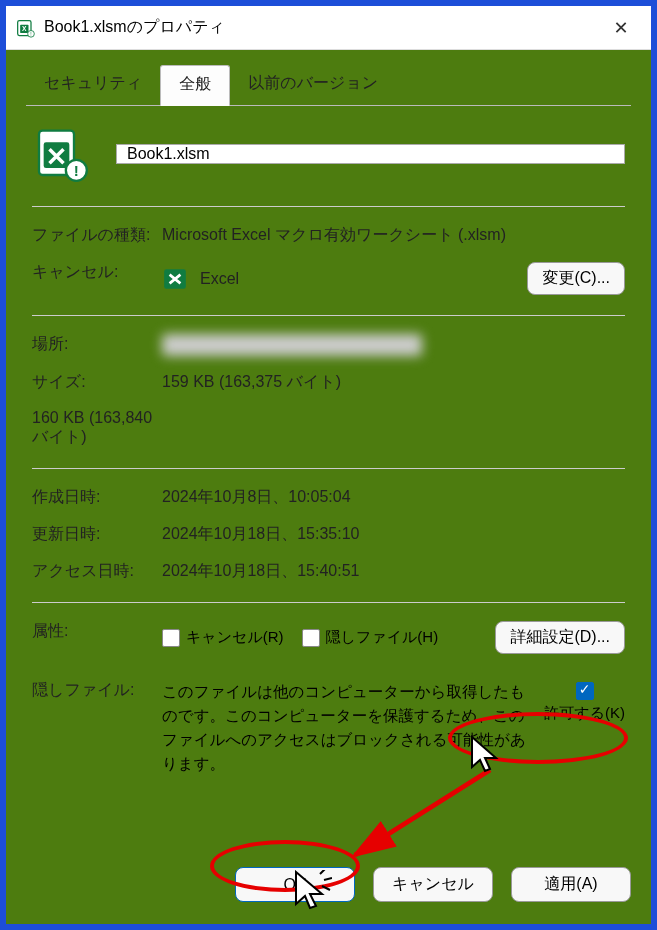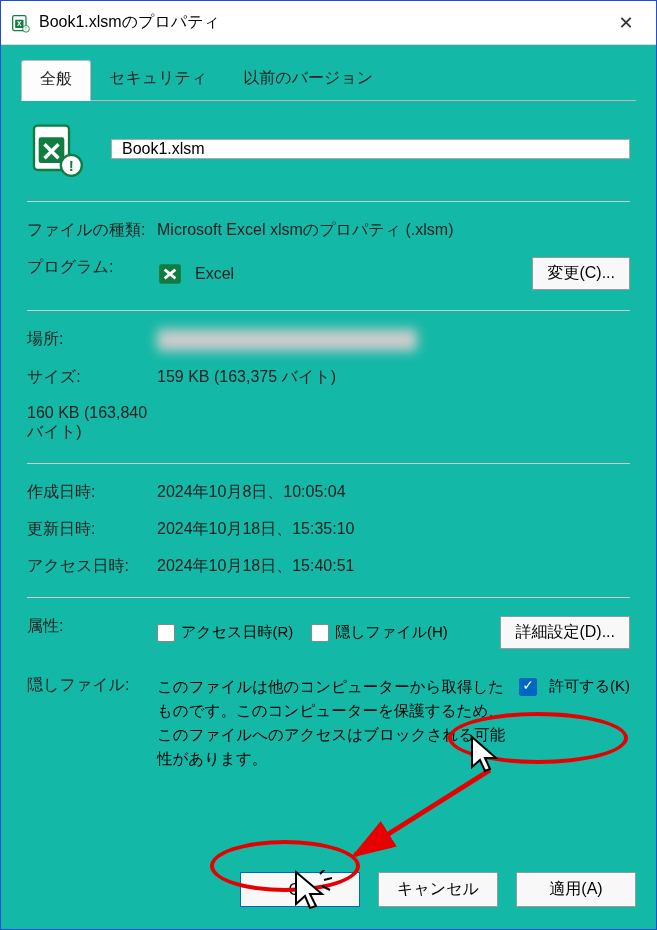--- a/index.html
+++ b/index.html
@@ -1,18 +1,18 @@
 <!DOCTYPE html>
 <html><head>
 <meta charset="utf-8">
 <style>
   * { box-sizing: border-box; margin: 0; padding: 0; }
   html, body { width: 657px; height: 930px; font-family: "Yu Gothic UI", "Meiryo", sans-serif; font-size: 15px; background: #e8e8e8; }
   .window {
-    width: 657px; height: 930px; background: #14b8a6; border: 1px solid #1d4ed8; display: flex; flex-direction: column;
+    width: 657px; height: 930px; background: #4d7c0f; border: 6px solid #1d4ed8; display: flex; flex-direction: column;
   }
   .titlebar {
     height: 44px; display: flex; align-items: center; padding: 0 10px; border-bottom: 1px solid #ddd;
     background: #fff;
   }
   .titlebar .ticon { width: 20px; height: 20px; margin-right: 8px; }
   .titlebar .title { flex: 1; font-size: 16px; }
   .titlebar .close { width: 40px; height: 40px; display:flex; align-items:center; justify-content:center; font-size:18px; color:#333; }
   .body { flex:1; padding: 14px 20px 10px 20px; display:flex; flex-direction:column; }
   .tabs { display:flex; border-bottom: 1px solid #bbb; }
@@ -20,29 +20,29 @@
   .tab.active { border:1px solid #bbb; border-bottom:1px solid #fdfdfd; border-radius:3px 3px 0 0; background:#fdfdfd; font-weight:500; }
   .content { flex:1; padding: 20px 6px 0 6px; }
   .filerow { display:flex; align-items:center; gap: 28px; margin-bottom: 24px; }
   .bigicon { width:56px; height:56px; }
   .filename-input { flex:1; border:1px solid #aaa; padding:0 10px; font-size:16px; background:#fff; }
   hr.sep { border:none; border-top:1px solid #ccc; margin: 0 0 18px 0; }
   .grid { display:grid; grid-template-columns: 130px 1fr; row-gap: 16px; align-items:start; }
   .label { font-size:16px; color:#222; }
   .val { font-size:16px; color:#222; display:flex; align-items:center; gap:12px; }
   .blur { filter: blur(6px); background:#ccc; height:22px; width:260px; border-radius:4px; }
-  .btn { border:1px solid #999; background:#f8f8f8; padding:6px 18px; font-size:16px; border-radius:0; }
+  .btn { border:1px solid #999; background:#f8f8f8; padding:6px 18px; font-size:16px; border-radius:8px; }
   .btn.small { padding:5px 14px; }
   .attrrow { display:flex; align-items:center; gap:18px; }
   .chk { display:flex; align-items:center; gap:6px; }
   .chkbox { width:18px; height:18px; border:1px solid #888; border-radius:2px; display:inline-block; background:#fff; }
   .chkbox.checked { background:#0067c0; border-color:#0067c0; position:relative; }
   .chkbox.checked::after { content:"✓"; color:#fff; position:absolute; left:2px; top:-2px; font-size:14px; }
   .sectext { font-size:15.5px; line-height:1.55; }
-  .allow { display:flex; align-items:center; gap:12px; }
+  .allow { display:flex; align-items:center; gap:4px;flex-direction:column; }
   .footer { display:flex; justify-content:flex-end; gap:18px; padding: 14px 20px 22px 0; }
   .footer .btn { min-width:120px; text-align:center; }
   .ok-highlight { position:relative; }
   .red-ellipse { position:absolute; border:4px solid #e60000; border-radius:50%; pointer-events:none; }
   .arrow-svg { position:absolute; pointer-events:none; }
   .cursor-svg { position:absolute; pointer-events:none; }
 </style>
 </head>
 <body>
 
@@ -58,22 +58,22 @@
           <text x="18" y="21.5" font-size="6" fill="#107c41" text-anchor="middle">!</text>
         </svg>
     </span>
     <span class="title">Book1.xlsmのプロパティ</span>
     <span class="close">✕</span>
   </div>
 
   <div class="body">
 
     <div class="tabs">
+      <div class="tab">セキュリティ</div>
       <div class="tab active">全般</div>
-      <div class="tab">セキュリティ</div>
       <div class="tab">以前のバージョン</div>
     </div>
 
     <div class="content">
 
       <div class="filerow">
         <span class="bigicon">
           <svg viewBox="0 0 48 48">
             <rect x="6" y="4" width="30" height="38" rx="3" fill="#fff" stroke="#107c41" stroke-width="2"></rect>
             <rect x="10" y="14" width="22" height="22" rx="2" fill="#107c41"></rect>
@@ -82,23 +82,23 @@
             <text x="38" y="43" font-size="13" fill="#107c41" text-anchor="middle" font-weight="bold">!</text>
           </svg>
         </span>
         <input class="filename-input" value="Book1.xlsm" style="">
       </div>
 
       <hr class="sep">
 
       <div class="grid">
         <div class="label">ファイルの種類:</div>
-        <div class="val">Microsoft Excel xlsmのプロパティ (.xlsm)</div>
+        <div class="val">Microsoft Excel マクロ有効ワークシート (.xlsm)</div>
 
-        <div class="label">プログラム:</div>
+        <div class="label">キャンセル:</div>
         <div class="val">
           <span style="width:26px;height:26px;display:inline-block">
             <svg viewBox="0 0 24 24">
                 <rect x="2" y="3" width="20" height="18" rx="2" fill="#107c41"></rect>
                 <path d="M7 8 L17 16 M17 8 L7 16" stroke="#fff" stroke-width="2.5"></path>
               </svg>
           </span>
           <span>Excel</span>
           <span style="flex:1"></span>
           <button class="btn small">変更(C)...</button>
@@ -132,21 +132,21 @@
         <div class="val">2024年10月18日、15:40:51</div>
       </div>
 
       <hr class="sep" style="margin-top:20px">
 
       <div class="grid" style="row-gap:26px">
         <div class="label">属性:</div>
         <div class="attrrow">
           <label class="chk">
             <span class="chkbox"></span>
-            <span>アクセス日時(R)</span>
+            <span>キャンセル(R)</span>
           </label>
           <label class="chk">
             <span class="chkbox"></span>
             <span>隠しファイル(H)</span>
           </label>
           <span style="flex:1"></span>
           <button class="btn small">詳細設定(D)...</button>
         </div>
 
         <div class="label">隠しファイル:</div>

